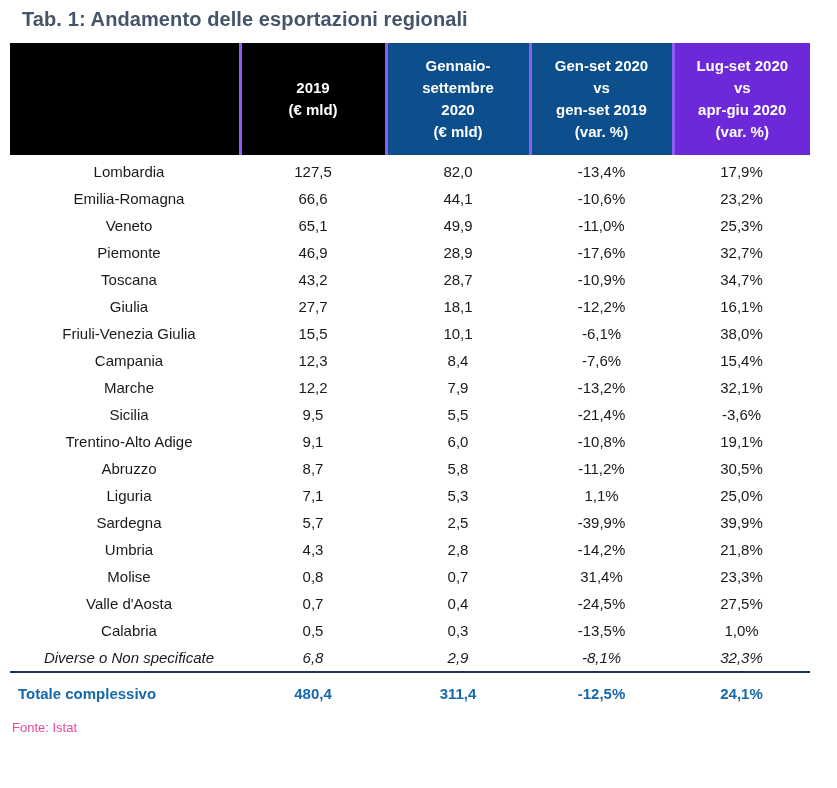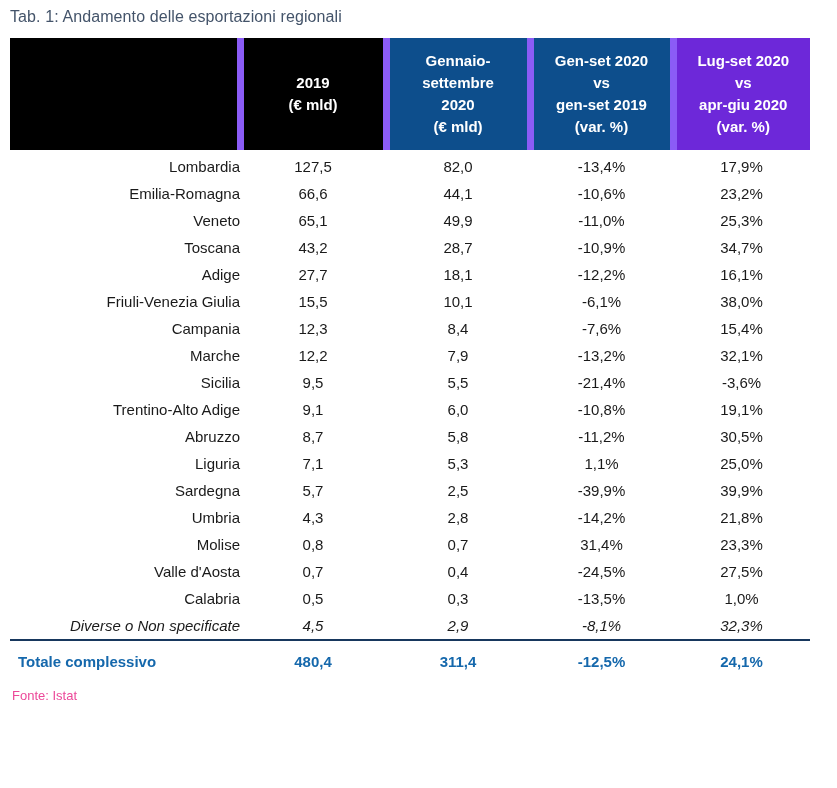--- a/index.html
+++ b/index.html
@@ -12,24 +12,24 @@
     -webkit-font-smoothing: antialiased;
   }
   .page {
     width: 837px;
     height: 788px;
     box-sizing: border-box;
     padding: 8px 0 0 10px;
     overflow: hidden;
   }
   .title {
-    font-size: 16px;
-    font-weight: normal;
+    font-size: 20px;
+    font-weight: bold;
     color: #44546A;
-    margin: 0 0 12px 0;
+    margin: 0 0 12px 12px;
     letter-spacing: 0.1px;
   }
   table.exports {
     border-collapse: collapse;
     table-layout: fixed;
     width: 800px;
   }
   table.exports th, table.exports td {
     padding: 0;
     margin: 0;
@@ -40,29 +40,29 @@
     text-align: center;
     font-size: 15px;
     font-weight: bold;
     color: #ffffff;
     line-height: 22px;
     white-space: pre-line;
   }
   thead th.steel { background: #000000; }
   thead th.dark  { background: #0D4E8C; }
   thead th.light { background: #6d28d9; margin-left: 36px; }
-  thead th.gap-left { border-left: 7px solid #8b5cf6; }
+  thead th.gap-left { border-left: 3px solid #8b5cf6; }
 
   tbody td {
     height: 27px;
     font-size: 15px;
     color: #1A1A1A;
     vertical-align: middle;
   }
-  tbody td.region { text-align: right; padding-left: 8px; }
+  tbody td.region { text-align: center; padding-left: 8px; }
   tbody td.num    { text-align: center; }
   tbody tr.italic td { font-style: italic; }
   tbody tr:first-child td { padding-top: 3px; }
 
   tr.total-row td {
     height: 34px;
     border-top: 2px solid #17375D;
     font-size: 15px;
     font-weight: bold;
     color: #1568AC;
@@ -128,28 +128,35 @@
           <td class="num">23,2%</td>
         </tr>
         <tr>
           <td class="region">Veneto</td>
           <td class="num">65,1</td>
           <td class="num">49,9</td>
           <td class="num">-11,0%</td>
           <td class="num">25,3%</td>
         </tr>
         <tr>
+          <td class="region">Piemonte</td>
+          <td class="num">46,9</td>
+          <td class="num">28,9</td>
+          <td class="num">-17,6%</td>
+          <td class="num">32,7%</td>
+        </tr>
+        <tr>
           <td class="region">Toscana</td>
           <td class="num">43,2</td>
           <td class="num">28,7</td>
           <td class="num">-10,9%</td>
           <td class="num">34,7%</td>
         </tr>
         <tr>
-          <td class="region">Adige</td>
+          <td class="region">Giulia</td>
           <td class="num">27,7</td>
           <td class="num">18,1</td>
           <td class="num">-12,2%</td>
           <td class="num">16,1%</td>
         </tr>
         <tr>
           <td class="region">Friuli-Venezia Giulia</td>
           <td class="num">15,5</td>
           <td class="num">10,1</td>
           <td class="num">-6,1%</td>
@@ -227,21 +234,21 @@
         </tr>
         <tr>
           <td class="region">Calabria</td>
           <td class="num">0,5</td>
           <td class="num">0,3</td>
           <td class="num">-13,5%</td>
           <td class="num">1,0%</td>
         </tr>
         <tr class="italic">
           <td class="region">Diverse o Non specificate</td>
-          <td class="num">4,5</td>
+          <td class="num">6,8</td>
           <td class="num">2,9</td>
           <td class="num">-8,1%</td>
           <td class="num">32,3%</td>
         </tr>
       </tbody>
     <tbody>
       <tr class="total-row">
         <td class="region">Totale complessivo</td>
         <td class="num">480,4</td>
         <td class="num">311,4</td>

